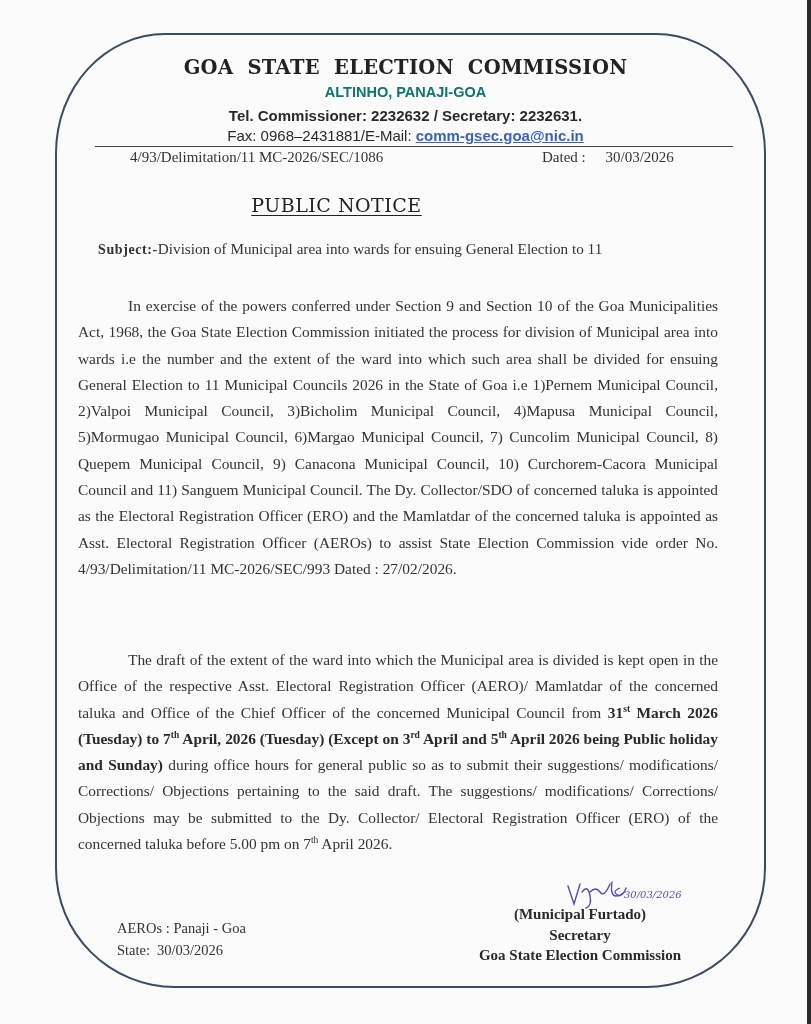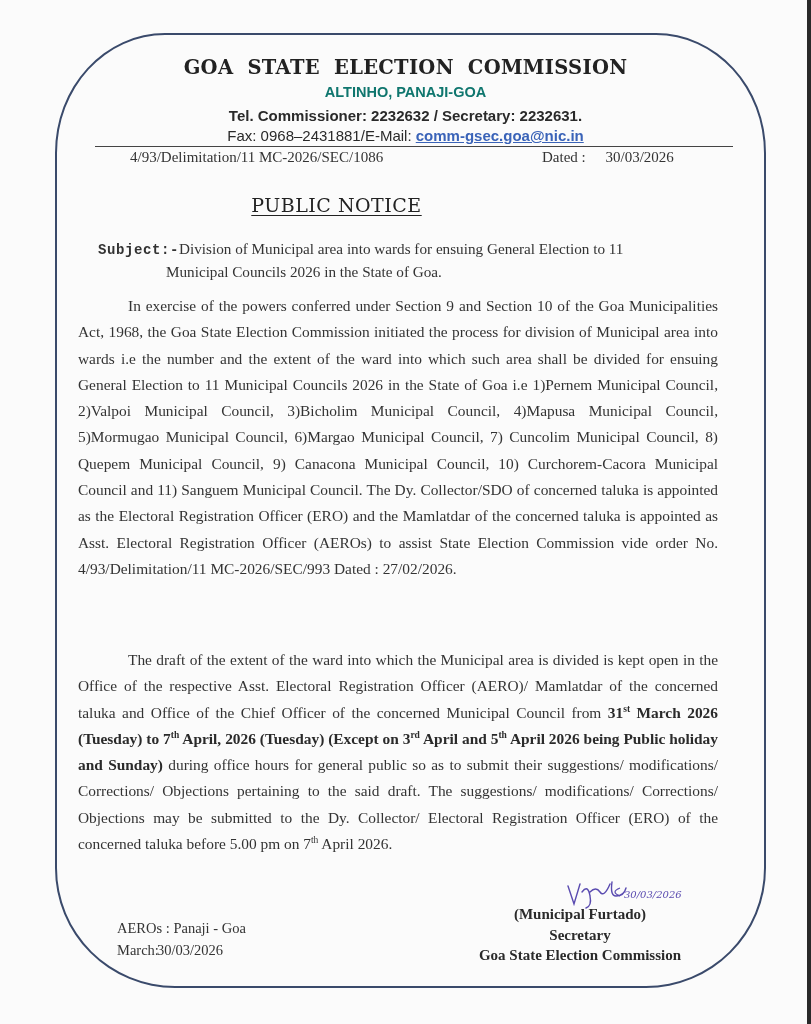--- a/index.html
+++ b/index.html
@@ -24,21 +24,21 @@
   .email { color: #3a63b8; text-decoration: underline; font-weight: bold; }
   .rule { position: absolute; left: 95px; width: 638px; top: 146px; height: 0; border-top: 1.5px solid #444; }
   .ref { position: absolute; top: 149px; left: 130px; font-size: 15px; color: #333; }
   .dated { position: absolute; top: 149px; left: 542px; font-size: 15px; color: #333; }
   .dated .dv { margin-left: 16px; }
 
   .pn { position: absolute; top: 194px; left: 0; width: 673px; text-align: center; font-family: "DejaVu Serif", serif; font-size: 19px; color: #222; }
   .pn span { text-decoration: underline; text-underline-offset: 3px; letter-spacing: 0.5px; }
 
   .subj { position: absolute; top: 238px; left: 98px; width: 620px; font-size: 15.2px; line-height: 21px; color: #333; }
-  .subj .lbl { font-family: Liberation Mono, monospace; font-weight: bold; font-size: 14px; letter-spacing: 0.6px; }
+  .subj .lbl { font-family: Liberation Serif, serif; font-weight: bold; font-size: 14px; letter-spacing: 0.6px; }
   .subj .cont { display: block; padding-left: 68px; }
 
   .body { position: absolute; left: 78px; width: 640px; font-size: 15.4px; line-height: 26.3px; color: #333; text-align: justify; }
   .p1 { top: 293px; }
   .p2 { top: 647px; }
   .body p { margin: 0; text-indent: 50px; }
   .body b { font-weight: bold; color: #2a2a2a; }
   sup { font-size: 9.5px; line-height: 0; vertical-align: 6px; }
 
   .place { position: absolute; left: 117px; top: 917px; font-size: 14.5px; line-height: 22px; color: #333; }
@@ -66,34 +66,33 @@
 <div class="ref">4/93/Delimitation/11 MC-2026/SEC/1086</div>
 <div class="dated">
   <span>Dated :</span>
   <span class="dv">30/03/2026</span>
 </div>
 
 <div class="pn"><span>PUBLIC NOTICE</span></div>
 
 <div class="subj">
   <span class="lbl">Subject:-</span><span>Division of Municipal area into wards for ensuing General Election to 11</span>
-  <span class="cont">Municipal Councils 2026 in the State of Goa.</span>
 </div>
 
 <div class="body p1">
   <p>In exercise of the powers conferred under Section 9 and Section 10  of the Goa Municipalities Act, 1968, the Goa State Election Commission initiated the process for division of Municipal area into wards i.e the number and the extent of the ward into which such area shall be divided for ensuing General Election to 11 Municipal Councils 2026 in the State of Goa i.e 1)Pernem Municipal Council, 2)Valpoi Municipal Council, 3)Bicholim Municipal Council, 4)Mapusa Municipal Council, 5)Mormugao Municipal Council, 6)Margao Municipal Council, 7) Cuncolim Municipal Council, 8) Quepem Municipal Council, 9) Canacona Municipal Council, 10) Curchorem-Cacora Municipal Council and 11) Sanguem Municipal Council. The Dy. Collector/SDO of concerned taluka  is appointed as the Electoral Registration Officer (ERO) and the Mamlatdar of the concerned taluka is appointed as Asst. Electoral Registration Officer (AEROs) to assist State Election Commission  vide order No. 4/93/Delimitation/11 MC-2026/SEC/993    Dated : 27/02/2026.</p>
 </div>
 
 <div class="body p2">
   <p><span>The draft of the extent of the ward into which the Municipal area is divided  is kept open in the Office of the respective Asst. Electoral Registration Officer (AERO)/ Mamlatdar  of the concerned taluka and Office of the Chief Officer of the concerned Municipal Council from </span><b><span>31</span><sup>st</sup><span> March 2026 (Tuesday) to 7</span><sup>th</sup><span> April, 2026 (Tuesday) (Except on 3</span><sup>rd</sup><span> April and 5</span><sup>th</sup><span> April 2026 being Public holiday and Sunday)</span></b><span> during office hours for general public  so as to submit their suggestions/ modifications/ Corrections/ Objections pertaining to the said draft. The suggestions/ modifications/ Corrections/ Objections may be submitted to the Dy. Collector/ Electoral Registration Officer (ERO) of the concerned taluka before 5.00 pm on 7</span><sup>th</sup><span> April 2026.</span></p>
 </div>
 
 <div class="place">
   <div><span>AEROs :</span> <span>Panaji - Goa</span></div>
-  <div><span class="tab">March:</span><span>30/03/2026</span></div>
+  <div><span class="tab">State:</span><span>30/03/2026</span></div>
 </div>
 
 <svg class="sig" viewBox="0 0 160 32">
   <path d="M8 8 L14 26 L20 6 M22 14 q6 -8 8 4 q2 10 -4 12 M30 14 q6 -6 10 0 q4 6 10 -8 M52 4 q-2 14 4 14 q8 0 10 -8" fill="none" stroke="#5a4bb0" stroke-width="1.4" stroke-linecap="round"></path>
   <path d="M60 10 q-10 4 0 8" fill="none" stroke="#5a4bb0" stroke-width="1.2"></path>
   <text x="64" y="20" font-size="10" fill="#5a4bb0" font-style="italic" font-family="DejaVu Serif, serif">30/03/2026</text>
 </svg>
 
 <div class="sign-block sb1">(Municipal Furtado)</div>
 <div class="sign-block sb2">Secretary</div>

